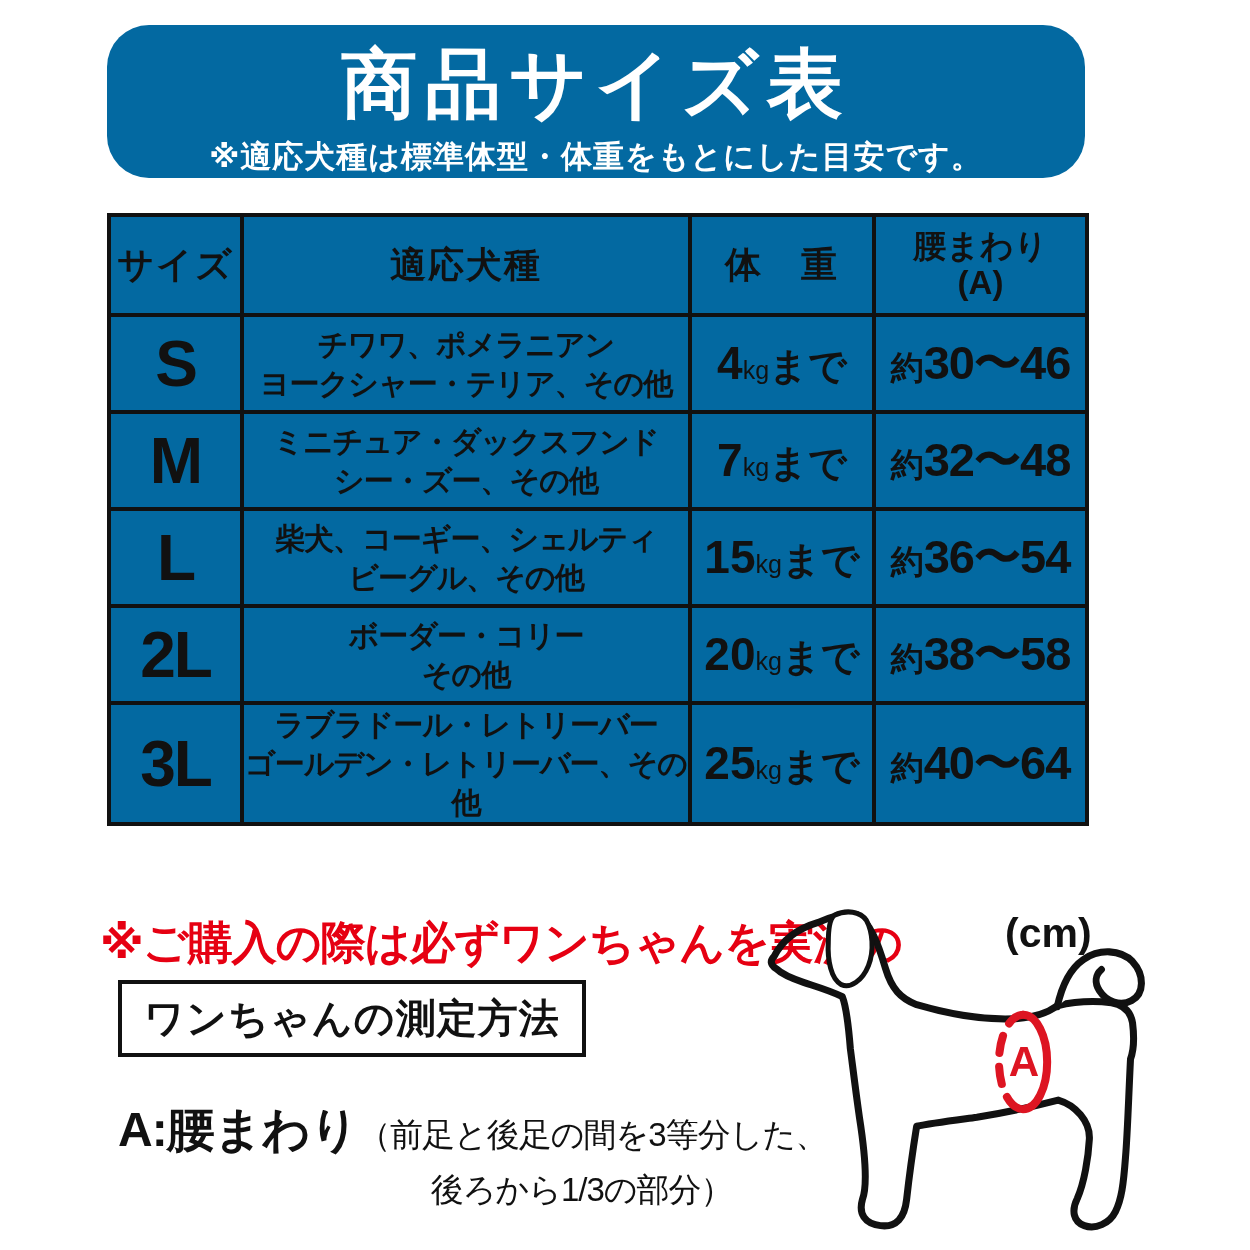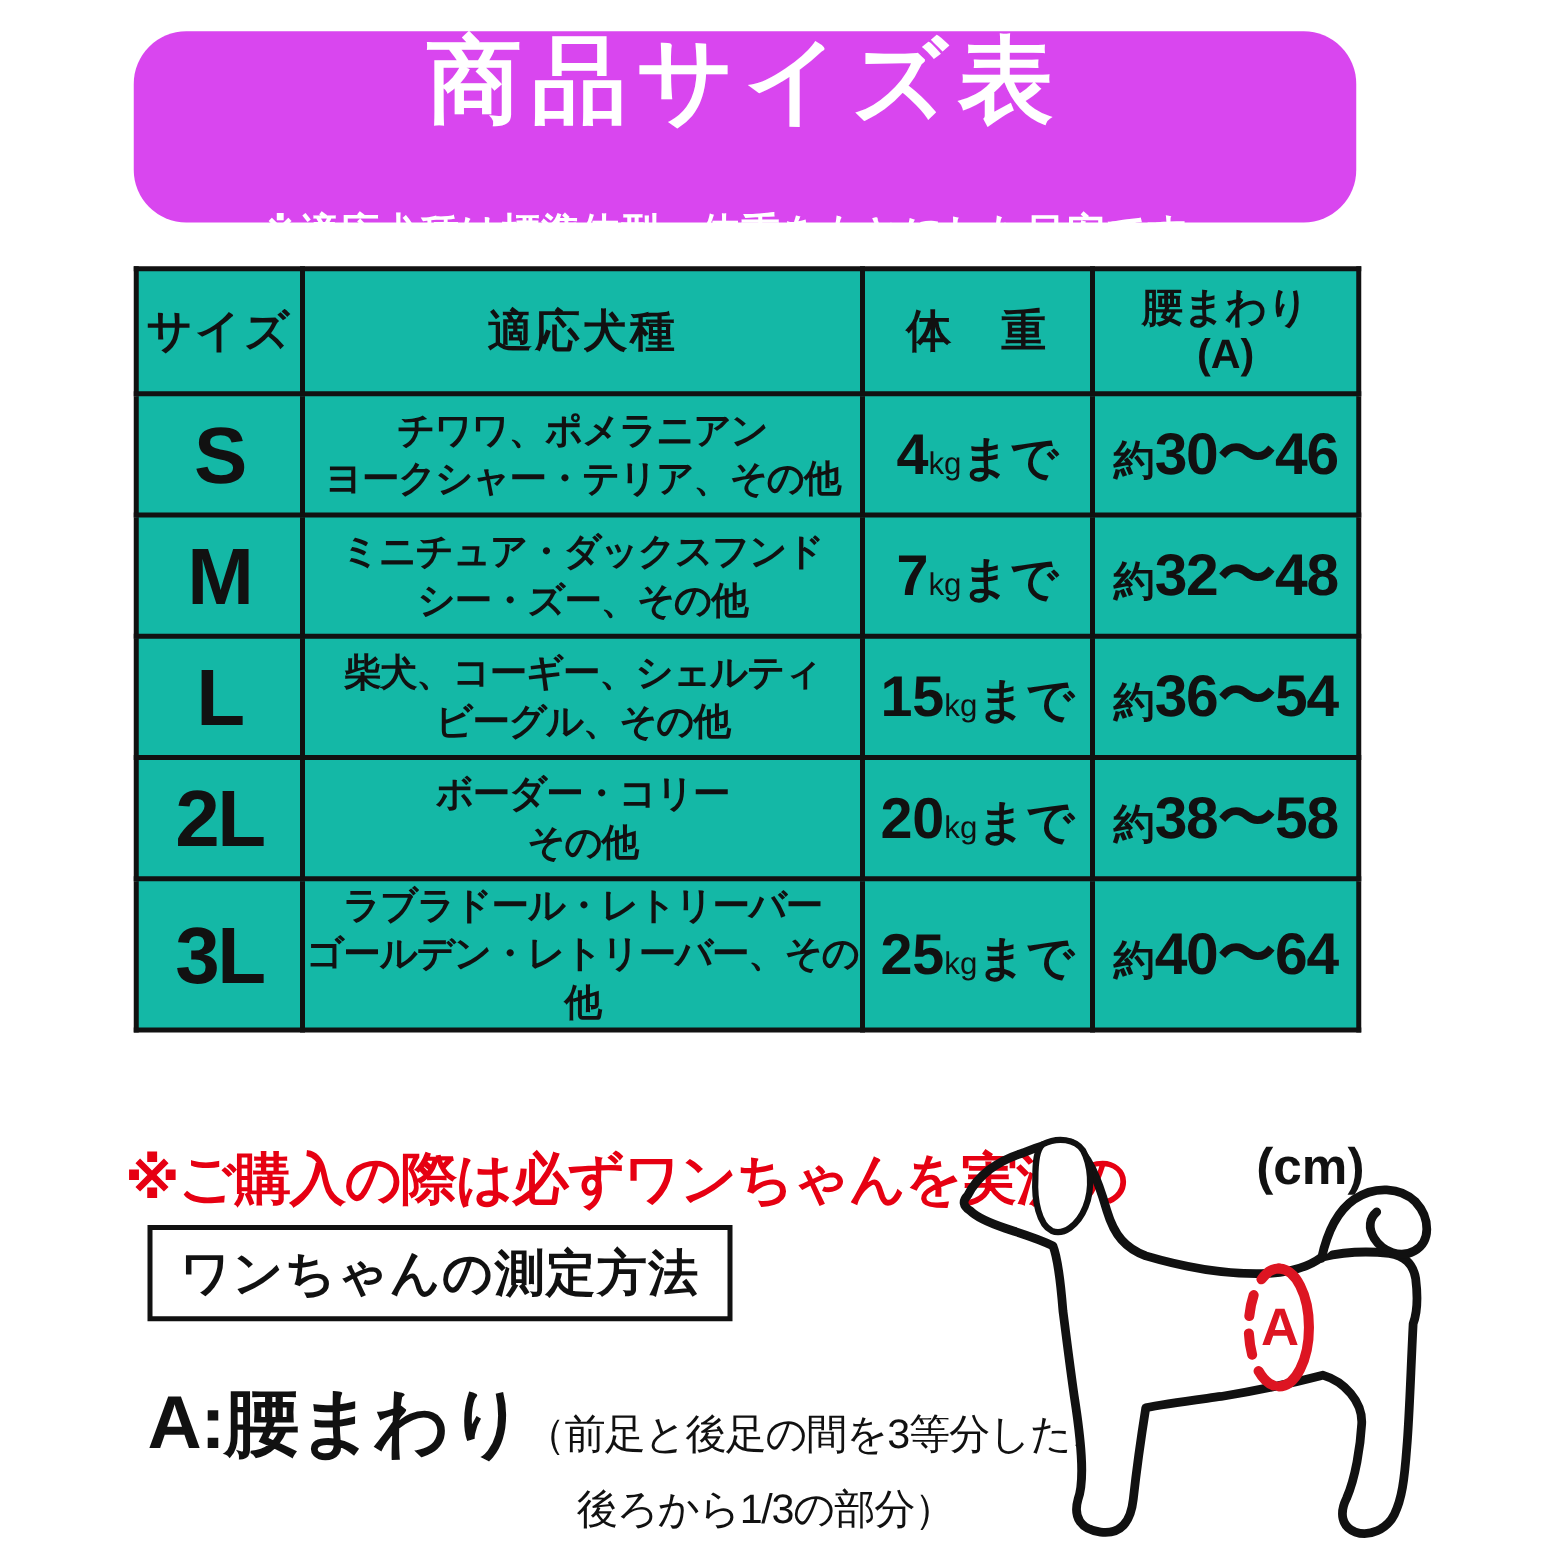--- a/index.html
+++ b/index.html
@@ -1,30 +1,30 @@
 <!DOCTYPE html>
 <html><head>
 <meta charset="utf-8">
 <style>
   html,body{margin:0;padding:0;background:#fff;}
   #page{position:relative;width:1250px;height:1250px;background:#fff;overflow:hidden;
         font-family:"Liberation Sans","DejaVu Sans",sans-serif;color:#111;}
 
   
   .banner{position:absolute;left:107px;top:25px;width:978px;height:153px;
-          background:#d946ef;border-radius:42px;display:flex;flex-direction:column;
-          align-items:center;justify-content:flex-start;gap:48px;}
+          background:#0369a1;border-radius:42px;display:flex;flex-direction:column;
+          align-items:center;justify-content:flex-end;}
   .banner-title{color:#fff;font-size:76px;font-weight:bold;letter-spacing:8px;line-height:1;margin-top:2px;}
   .banner-sub{color:#fff;font-size:31px;font-weight:bold;letter-spacing:1px;margin-top:14px;}
 
   
   table.size-table{position:absolute;left:107px;top:213px;width:978px;
           border-collapse:collapse;table-layout:fixed;}
   table.size-table td,table.size-table th{border:4px solid #111;text-align:center;
-          vertical-align:middle;padding:0;background:#14b8a6;}
+          vertical-align:middle;padding:0;background:#0369a1;}
   col.c-size{width:133px;} col.c-breed{width:448px;} col.c-weight{width:184px;} col.c-waist{width:213px;}
   tr.hdr{height:100px;} tr.row{height:97px;}
   .th-txt{font-size:36px;font-weight:bold;letter-spacing:2px;}
   .th-two{font-size:33px;font-weight:bold;line-height:1.12;}
   .cell-size{font-size:64px;font-weight:bold;letter-spacing:-2px;}
   .cell-breed{font-size:30px;font-weight:bold;line-height:1.3;letter-spacing:-1px;}
   .w-num{font-size:46px;font-weight:bold;}
   .w-kg{font-size:25px;font-weight:normal;}
   .w-made{font-size:38px;font-weight:bold;}
   .waist-pre{font-size:33px;font-weight:bold;}
@@ -32,21 +32,21 @@
 
   
   .purchase-note{position:absolute;left:100px;top:914px;color:#e60012;
           font-size:45px;font-weight:bold;line-height:1.28;letter-spacing:-1px;}
   .purchase-note .ind{padding-left:74px;}
 
   .measure-box{position:absolute;left:118px;top:980px;border:4px solid #111;
           padding:7px 22px;font-size:40px;font-weight:bold;letter-spacing:1px;background:#fff;}
 
   .measure-detail{position:absolute;left:118px;top:1098px;white-space:nowrap;}
-  .md-main{font-size:60px;font-weight:600;letter-spacing:-1px;}
+  .md-main{font-size:48px;font-weight:600;letter-spacing:-1px;}
   .md-paren{font-size:33px;font-weight:500;letter-spacing:-1px;}
   .md-line2{padding-left:218px;margin-top:6px;text-align:center;}
 
   .cm-label{position:absolute;left:1005px;top:910px;font-size:41px;font-weight:600;}
 
   .dog-wrap{position:absolute;left:758px;top:898px;width:492px;height:352px;}
 </style>
 </head>
 <body>
 

